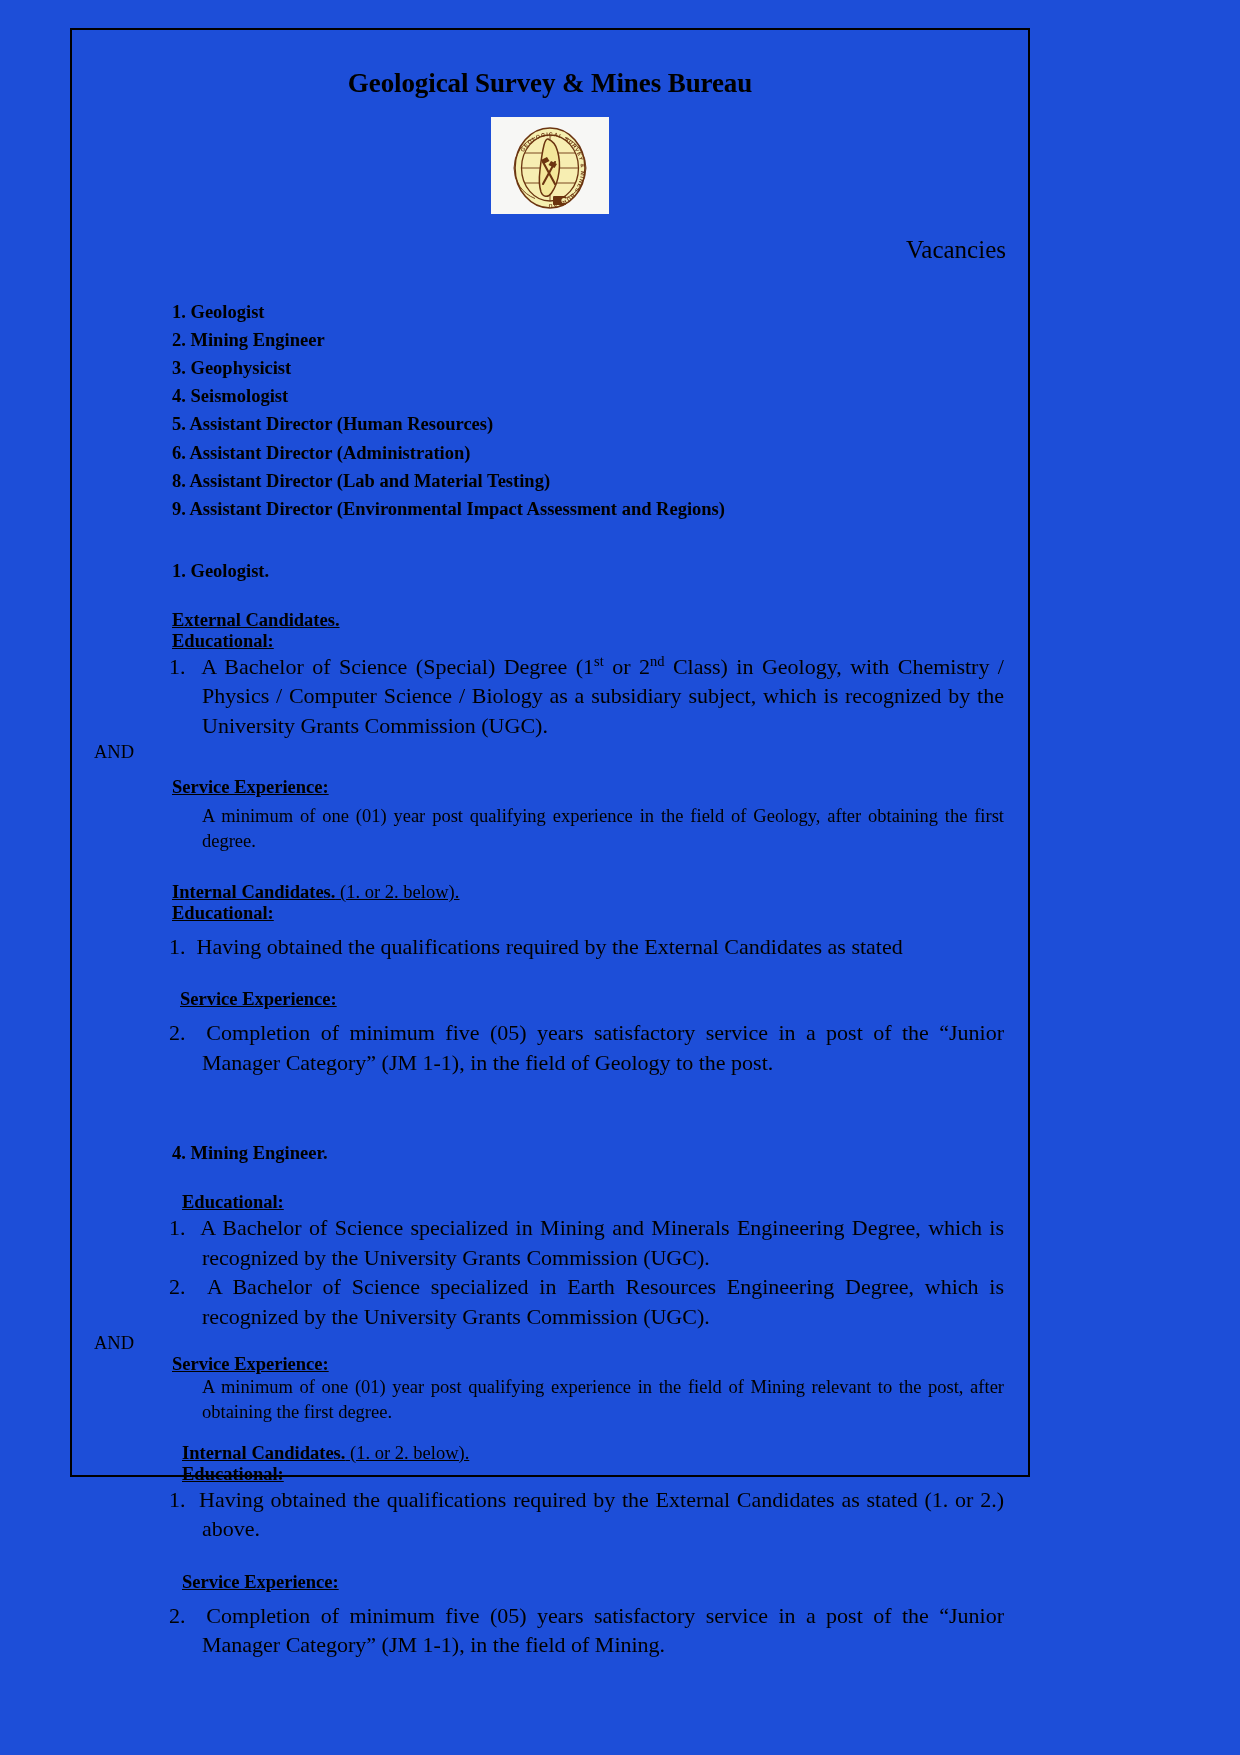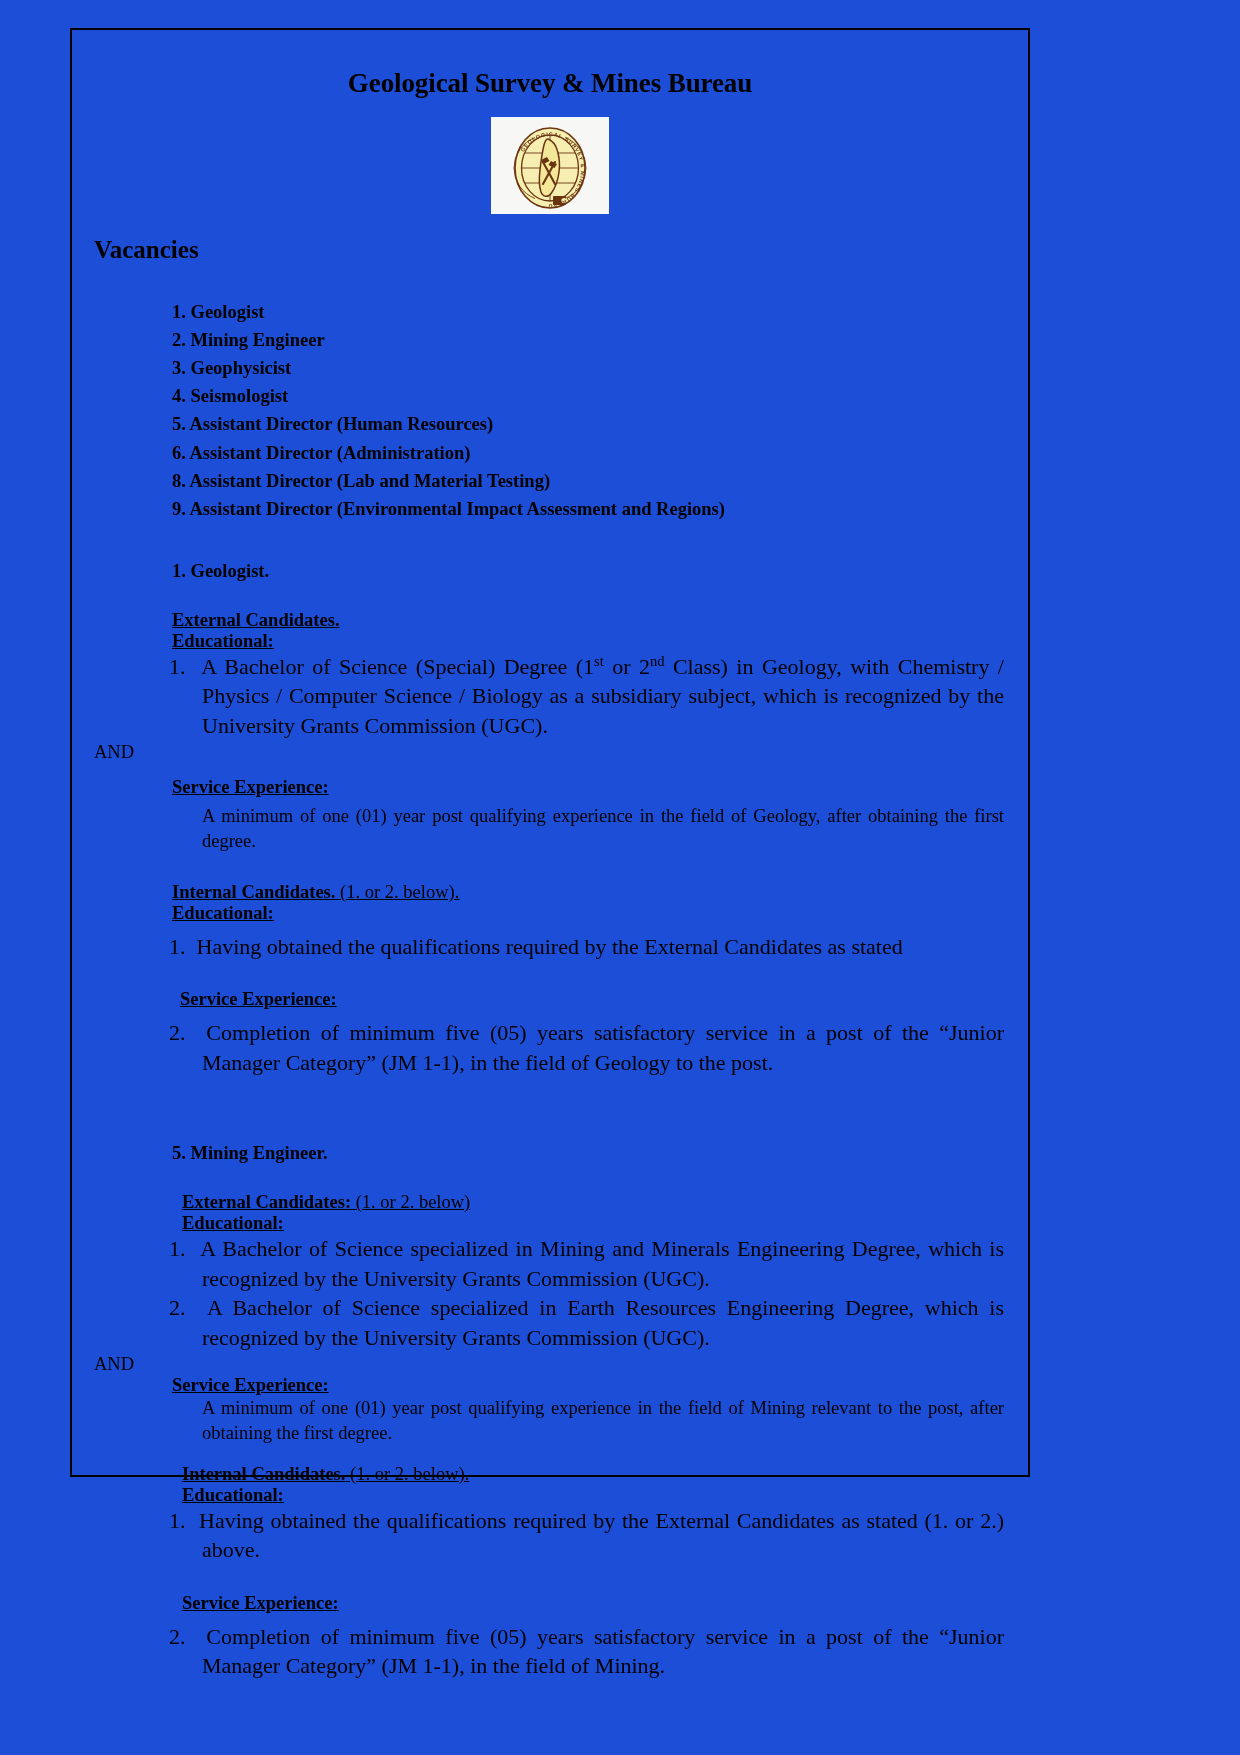--- a/index.html
+++ b/index.html
@@ -55,22 +55,22 @@
     width: 118px;
     height: 97px;
     background: #f7f7f5;
     display: flex;
     align-items: center;
     justify-content: center;
   }
   .logo-svg { display: block; }
 
   .vacancies-title {
-    text-align: left;
-    font-weight: bold;
+    text-align: right;
+    font-weight: normal;
     font-size: 25px;
     margin: 22px 0 2px 0;
   }
 
   
   .intro {
     font-size: 18.5px;
     line-height: 1.32;
     text-align: justify;
     text-justify: inter-word;
@@ -247,27 +247,24 @@
     <div class="spacer-md"></div>
 
     <div class="sec-head indent-2">Service Experience:</div>
 
     <p class="num-item gap-sm">
       <span>2.</span>&nbsp;&nbsp;<span>Completion of minimum five (05) years satisfactory service in a post of the “Junior Manager Category” (JM 1-1), in the field of Geology to the post.</span>
     </p>
 
     <div class="spacer-md"></div>
 
-    <div class="post-heading">5. Mining Engineer.</div>
-
-    <div class="spacer-md"></div>
-
-    <div class="sec-head indent-3">
-      <span>External Candidates:</span><span class="normal"> (1. or 2. below)</span>
-    </div>
+    <div class="post-heading">4. Mining Engineer.</div>
+
+    <div class="spacer-md"></div>
+
     <div class="sec-head indent-3">Educational:</div>
 
     <p class="num-item">
       <span>1.</span>&nbsp;&nbsp;<span>A Bachelor of Science specialized in Mining and Minerals Engineering Degree, which is recognized by the University Grants Commission (UGC).</span>
     </p>
     <p class="num-item">
       <span>2.</span>&nbsp;&nbsp;<span>A Bachelor of Science specialized in Earth Resources Engineering Degree, which is recognized by the University Grants Commission (UGC).</span>
     </p>
 
     <p class="and-line and-2">AND</p>

